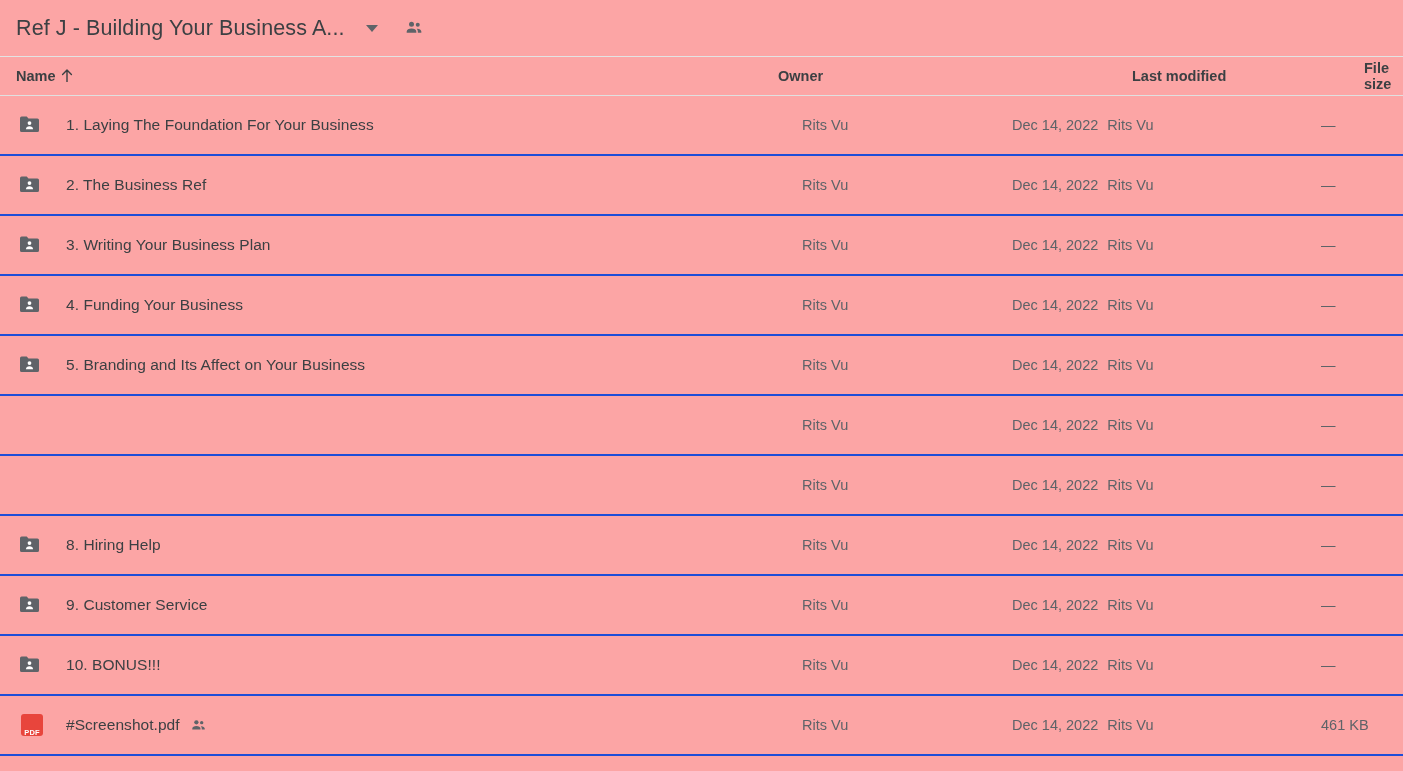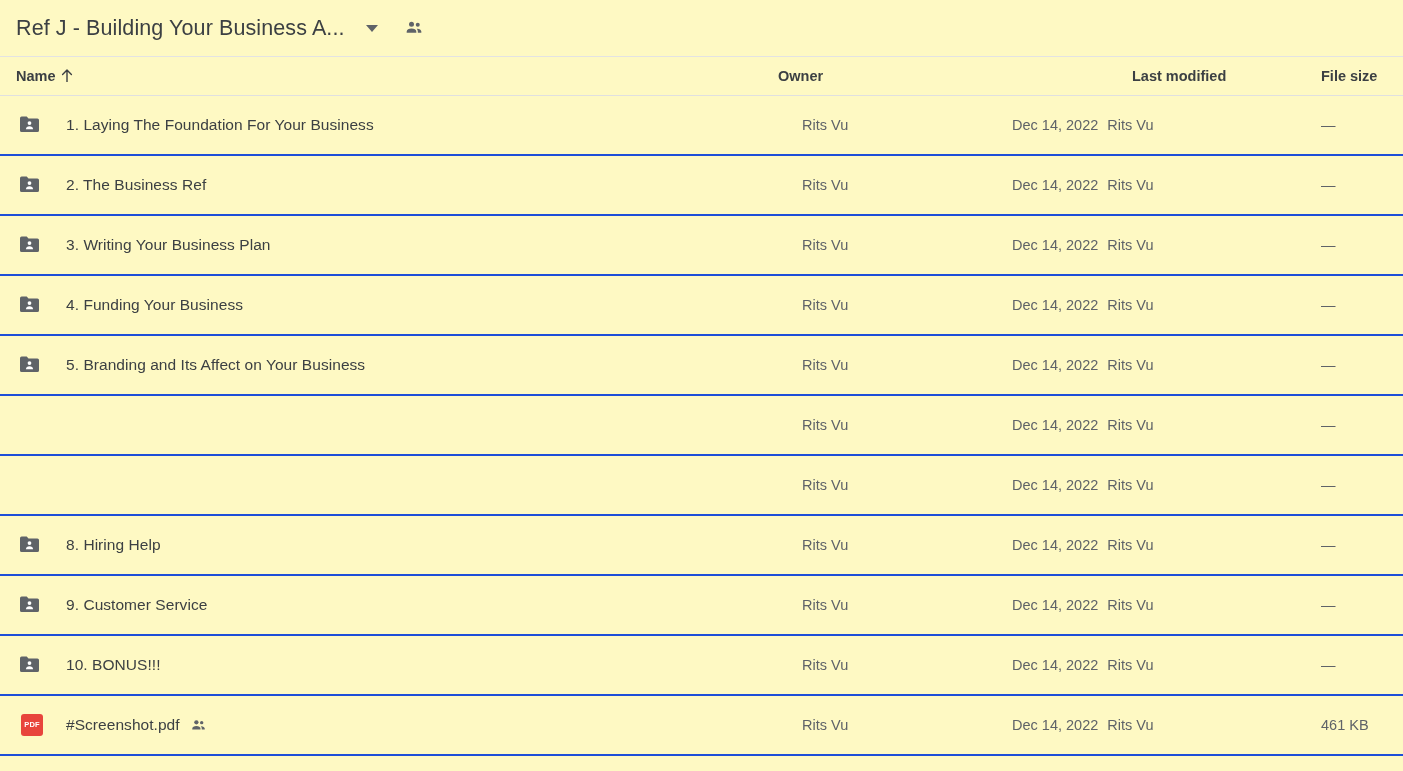--- a/index.html
+++ b/index.html
@@ -5,21 +5,21 @@
   * { box-sizing: border-box; }
   html, body {
     margin: 0; padding: 0;
     width: 1403px; height: 771px;
     background: #ffffff;
     font-family: "Liberation Sans", sans-serif;
     -webkit-font-smoothing: antialiased;
   }
   .app {
     width: 1403px; height: 771px;
-    background: #fef9c3;
+    background: #fca5a5;
     overflow: hidden;
     position: relative;
   }
 
   
   .titlebar {
     height: 57px;
     display: flex;
     align-items: center;
     padding: 0 16px;
@@ -61,21 +61,21 @@
     align-items: center;
     border-bottom: 1px solid #e0e0e0;
     font-size: 14.5px;
     font-weight: bold;
     color: #3c4043;
     position: relative;
   }
   .ch-name   { position: absolute; left: 16px;   display: flex; align-items: center; gap: 4px; cursor: pointer; }
   .ch-owner  { position: absolute; left: 778px; }
   .ch-mod    { position: absolute; left: 1132px; }
-  .ch-size   { position: absolute; left: 1321px; }
+  .ch-size   { position: absolute; left: 1364px; }
   .sort-arrow { display: inline-block; width: 14px; height: 16px; position: relative; }
   .sort-arrow svg { display: block; }
 
   
   .rows { }
   .row {
     height: 60px;
     display: flex;
     align-items: center;
     border-bottom: 2px solid #1d4ed8;
@@ -104,21 +104,21 @@
   .cell-mod   { position: absolute; left: 1012px; font-size: 14.5px; color: #5f6368; white-space: nowrap; }
   .cell-mod .mod-by { margin-left: 9px; }
   .cell-size  { position: absolute; left: 1321px; font-size: 14.5px; color: #5f6368; }
   .cell-size.dash { color: #5f6368; }
 
   
   .pdf-icon {
     width: 22px; height: 22px;
     background: #e8453c;
     border-radius: 3px;
-    display: flex; align-items: center; justify-content: center;
+    display: flex; align-items: flex-end; justify-content: center;
   }
   .pdf-icon span {
     color: #fff;
     font-size: 7.5px;
     font-weight: bold;
     font-family: "Liberation Sans", sans-serif;
     letter-spacing: .2px;
     line-height: 1;
     transform: scaleY(1.05);
   }

